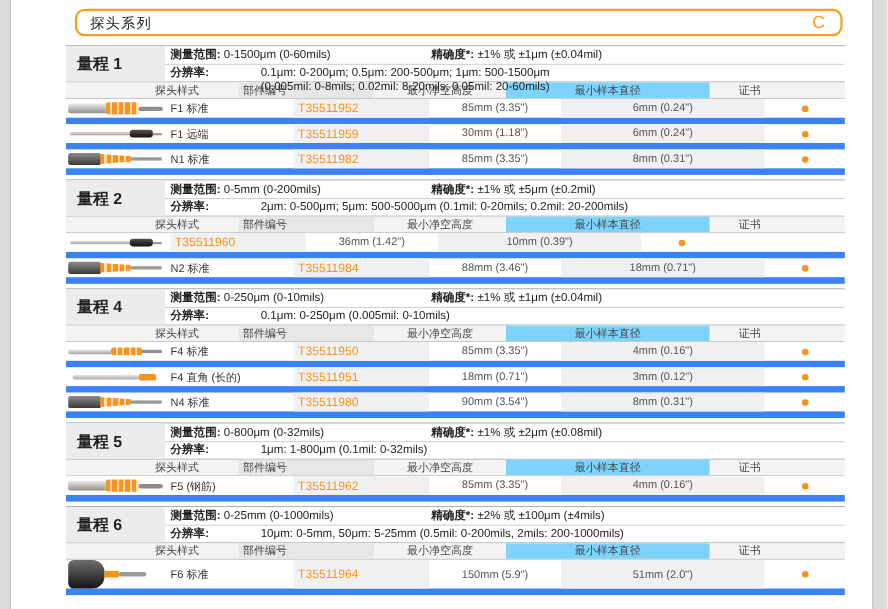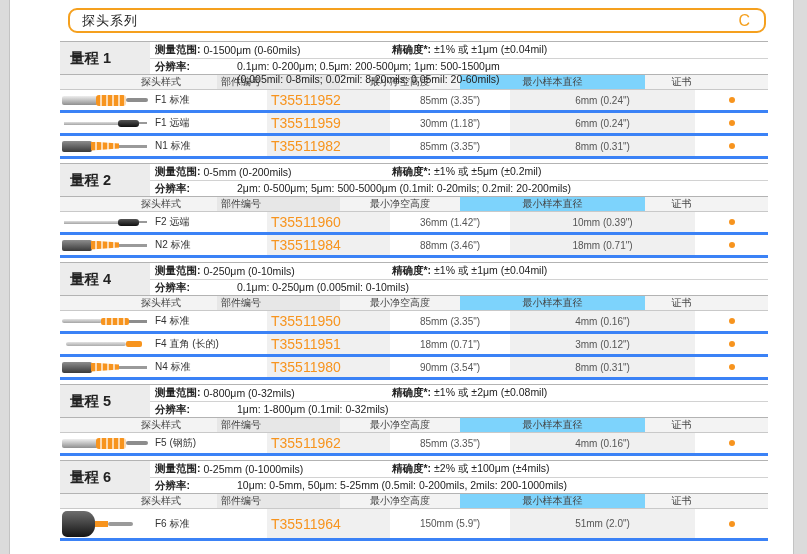--- a/index.html
+++ b/index.html
@@ -50,25 +50,25 @@
   .thead > div { display:flex; align-items:center; }
   .c-img   { width:95px;  flex:none; }
   .c-style { width:112px; flex:none; }
   .c-part  { width:123px; flex:none; padding-left:4px; }
   .c-clear { width:120px; flex:none; justify-content:center; text-align:center; }
   .c-diam  { width:185px; flex:none; justify-content:center; text-align:center; }
   .c-cert  { width:73px;  flex:none; justify-content:center; text-align:center; }
   .thead .c-style { justify-content:center; margin-left:-50px; }
   .thead .c-part, .trow .c-part { background:#e7e7e7; }
   .thead .c-diam { background:#7dd3fc; }
-  .trow { display:flex; height:23px; border-bottom:3px solid #3b82f6;
+  .trow { display:flex; height:23px; border-bottom:6px solid #3b82f6;
     font-size:10px; color:#555; background:#fff; }
   .trow > div { display:flex; align-items:center; }
   .trow .c-style { color:#333; }
-  .trow .c-part { background:#f0f0f0; color:#f7941e; font-size:14px; cursor:pointer; }
+  .trow .c-part { background:#f0f0f0; color:#f7941e; font-size:11px; cursor:pointer; }
   .trow .c-diam { background:#f0f0f0; }
   .trow.f6-standard { height:32px; }
 
   .dot { width:6px; height:6px; border-radius:50%; background:#f7941e; display:inline-block; }
 
   
   .probe { position:relative; width:90px; height:100%; display:block; flex:1; }
   .probe i { position:absolute; top:50%; display:block; }
   .f-standard .p1 { left:2px; width:36px; height:9px; margin-top:-4.5px;
     background:linear-gradient(#eee,#8f8f8f); border-radius:2px; }
@@ -223,21 +223,20 @@
     </div>
     <div class="rows">
   <div class="trow f-remote">
     <div class="c-img">
       <span class="probe">
         <i class="p1"></i>
                 <i class="p2"></i>
                 <i class="p3"></i>
       </span>
     </div>
-    <div class="c-style">F2 远端</div>
     <div class="c-part">T35511960</div>
     <div class="c-clear">36mm (1.42")</div>
     <div class="c-diam">10mm (0.39")</div>
     <div class="c-cert">
               <span class="dot"></span>
             </div>
   </div>
 
   <div class="trow n-standard">
     <div class="c-img">

